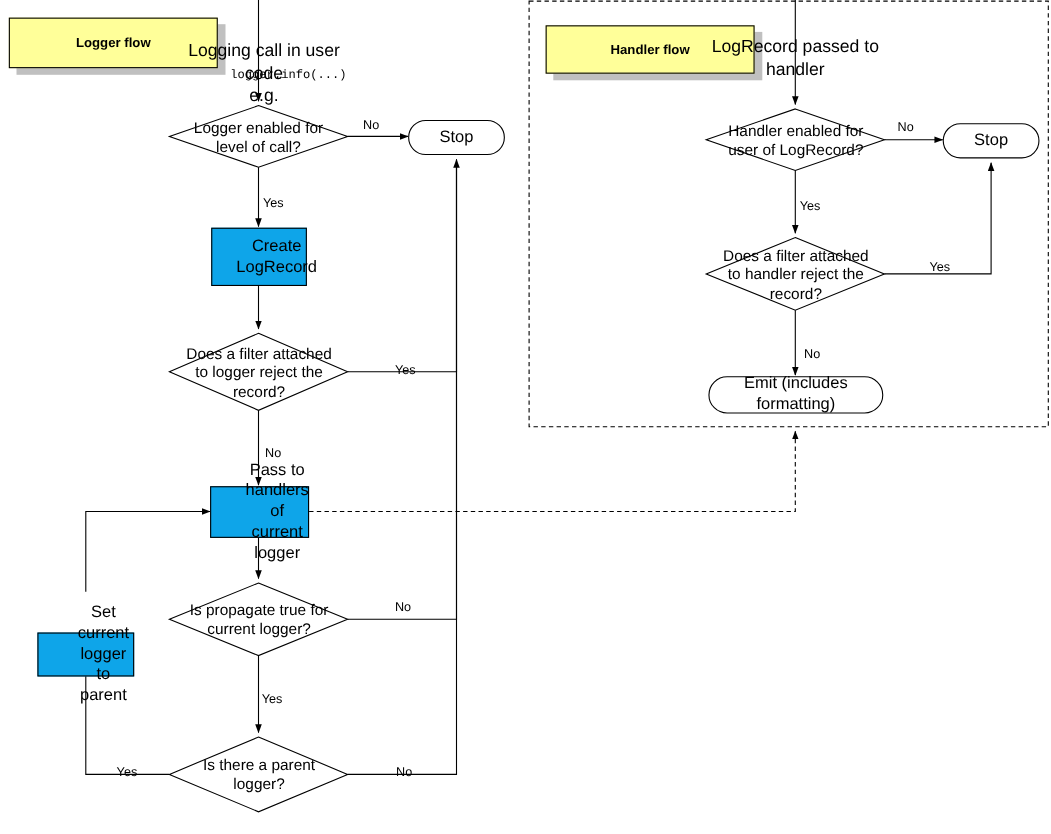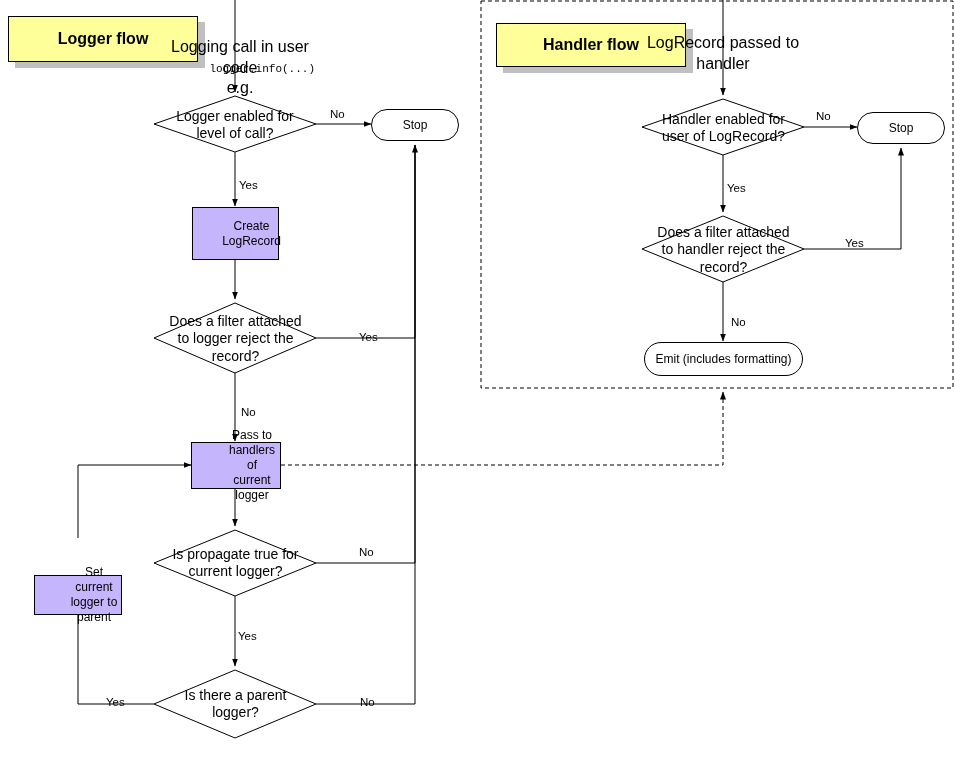--- a/index.html
+++ b/index.html
@@ -23,40 +23,40 @@
     height: 758px;
     pointer-events: none;
   }
   .node {
     position: absolute;
     box-sizing: border-box;
     display: flex;
     align-items: center;
     justify-content: center;
     text-align: center;
-    font-size: 12px;
+    font-size: 15px;
     color: #000000;
     line-height: 1.25;
     white-space: pre-line;
   }
   .rect {
     border: 1px solid #000000;
-    background: #c4b5fd;
+    background: #0ea5e9;
     padding-left: 32px;
   }
   .stadium {
     border: 1px solid #000000;
     background: #ffffff;
     border-radius: 999px;
   }
   .title-box {
     border: 1px solid #000000;
     background: #ffff99;
     font-weight: bold;
-    font-size: 16px;
+    font-size: 12px;
   }
   .title-shadow {
     position: absolute;
     background: #c0c0c0;
   }
   .diamond-label {
     position: absolute;
     display: flex;
     align-items: center;
     justify-content: center;

